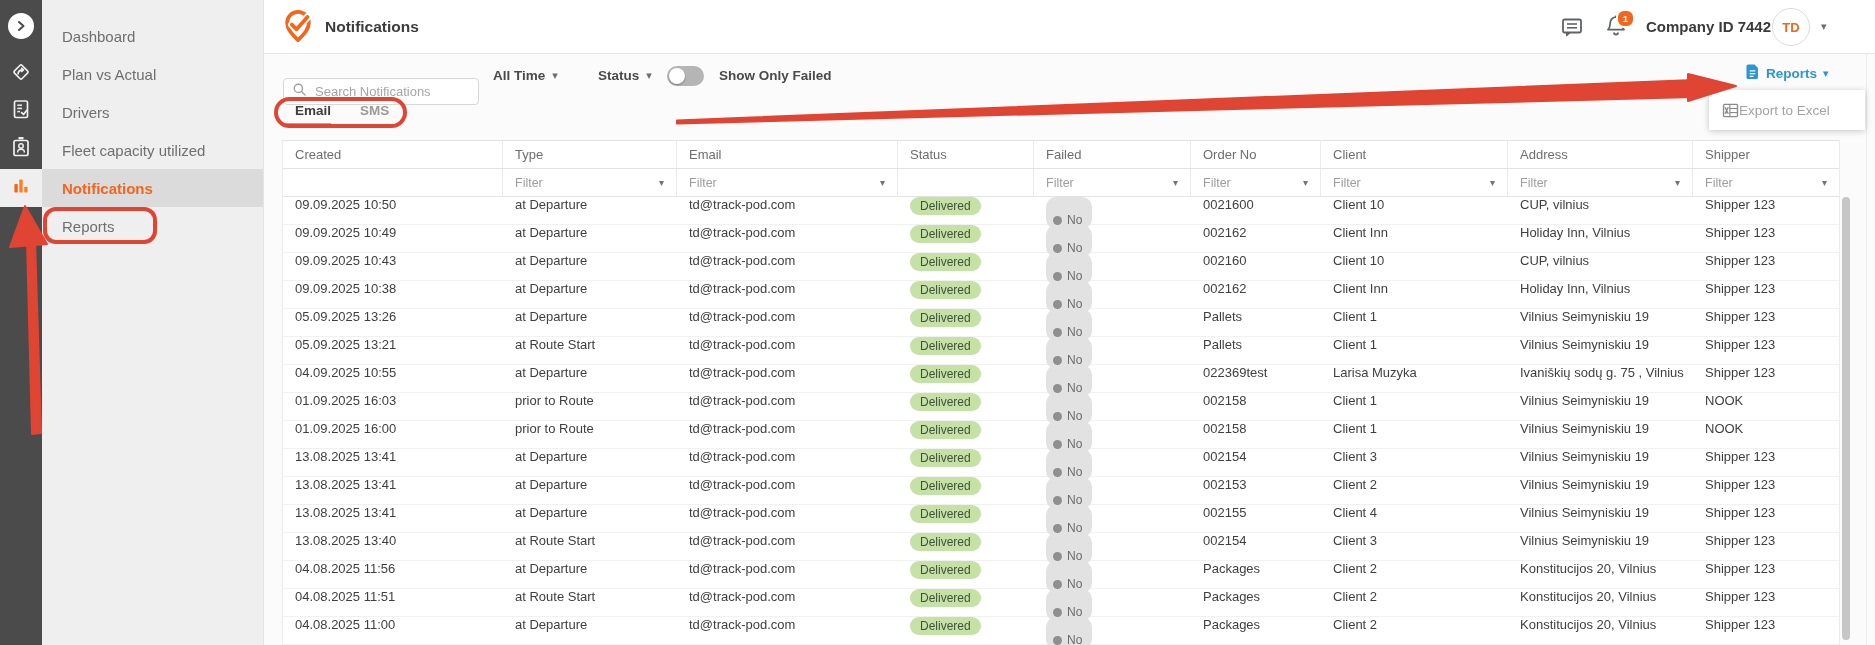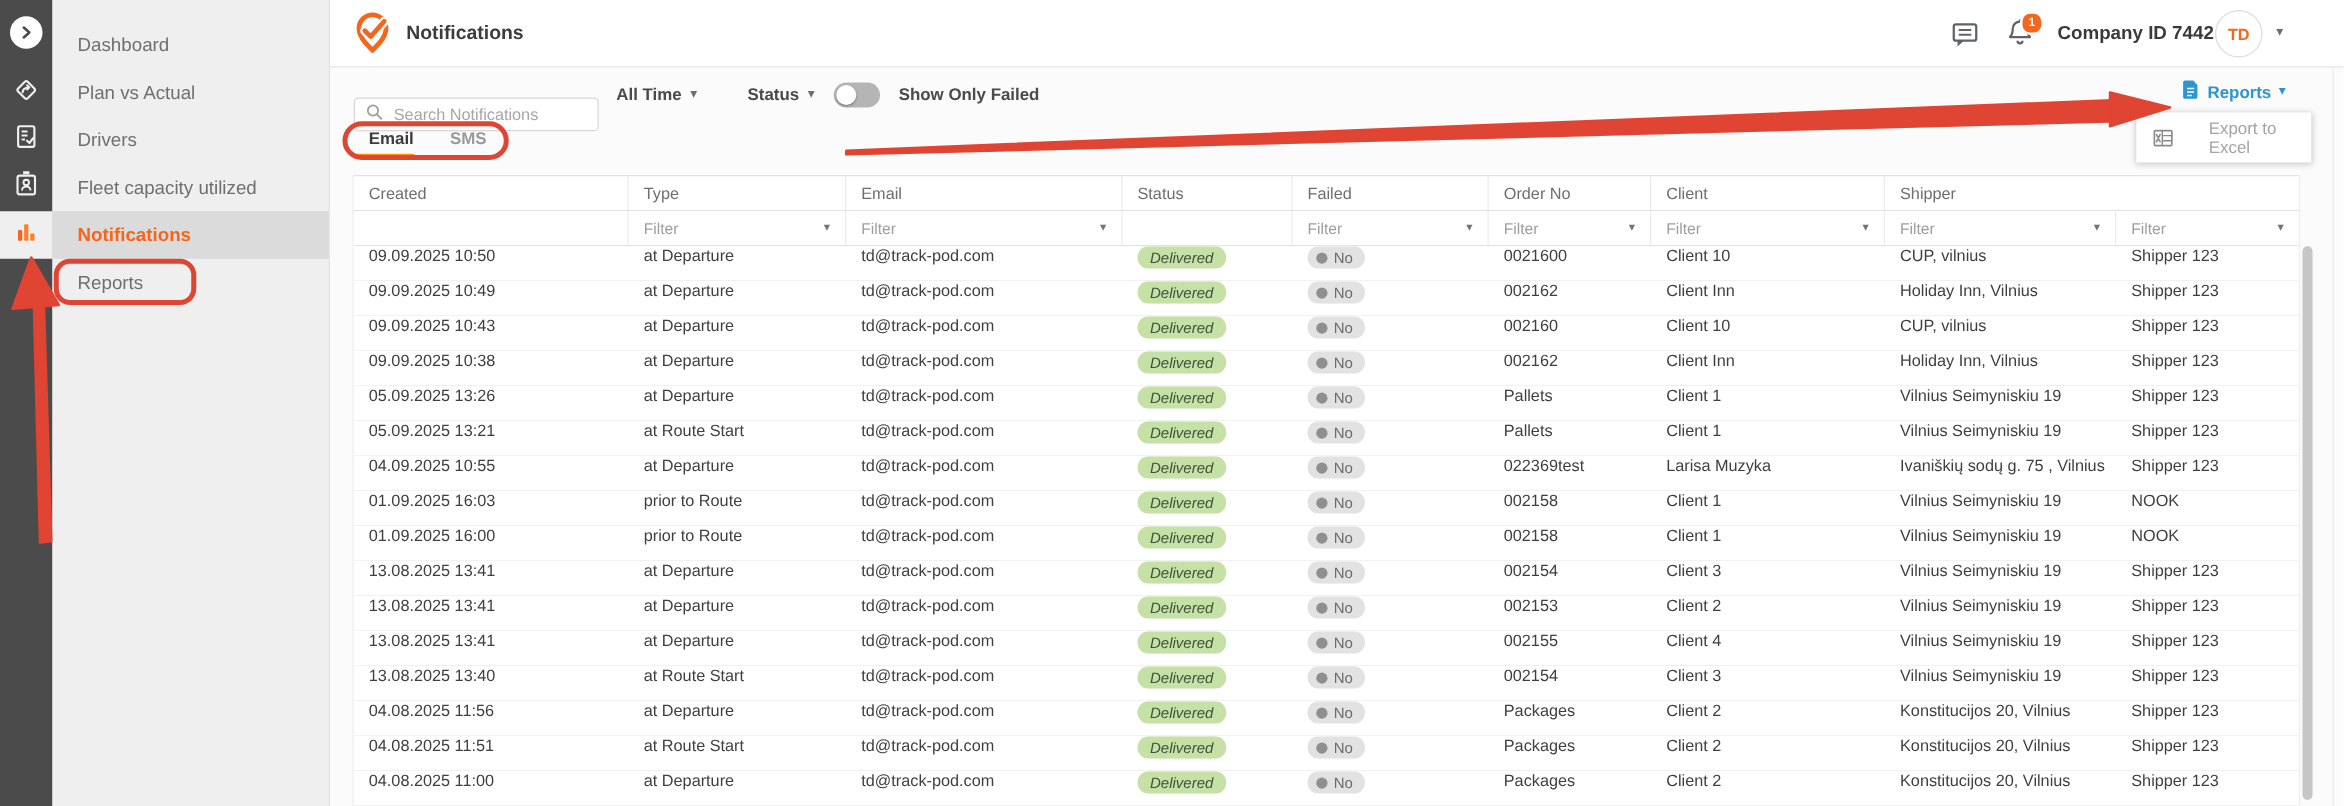--- a/index.html
+++ b/index.html
@@ -35,22 +35,22 @@
   .search-box input{border:none;outline:none;flex:1;font-size:13px;color:#555;background:transparent;font-family:inherit;min-width:0;}
   .search-box input::placeholder{color:#a6a6a6;}
   .drop{position:absolute;top:62px;height:27px;display:flex;align-items:center;gap:7px;font-size:13.5px;font-weight:600;color:#4a4a4a;cursor:pointer;}
   .drop-time{left:230px;} .drop-status{left:335px;}
   .toggle{position:absolute;left:404px;top:66px;width:37px;height:20px;border-radius:10px;background:#b5b5b5;cursor:pointer;}
   .knob{position:absolute;left:2px;top:2px;width:16px;height:16px;border-radius:50%;background:#fff;box-shadow:0 1px 2px rgba(0,0,0,.35);}
   .toggle-label{position:absolute;left:456px;top:62px;height:27px;display:flex;align-items:center;font-size:13.5px;font-weight:600;color:#4a4a4a;}
   .reports-btn{position:absolute;left:1482px;top:60px;height:26px;display:flex;align-items:center;gap:6px;cursor:pointer;
                color:#2b96d2;font-size:13.5px;font-weight:700;}
   .reports-btn .caret{color:#2b96d2;}
-  .export-dd{position:absolute;left:1446px;top:90px;width:140px;height:40px;background:#fff;border-radius:1px;
-             box-shadow:0 1px 6px rgba(0,0,0,.22);z-index:45;display:flex;align-items:center;padding-left:13px;gap:28px;box-sizing:border-box;}
+  .export-dd{position:absolute;left:1446px;top:90px;width:156px;height:40px;background:#fff;border-radius:1px;
+             box-shadow:0 1px 6px rgba(0,0,0,.22);z-index:45;display:flex;align-items:center;padding-left:13px;gap:0;box-sizing:border-box;}
   .export-dd span{font-size:13.5px;color:#a3a3a3;}
   
   .tab{position:absolute;top:98px;height:24px;display:flex;align-items:center;font-size:13.5px;cursor:pointer;}
   .tab-email{left:32px;font-weight:700;color:#3d3d3d;}
   .tab-sms{left:97px;color:#9a9a9a;font-weight:600;}
   .tab-underline{position:absolute;left:20px;top:123px;width:49px;height:4px;border-radius:2px;background:#ff9800;}
   
   .table{position:absolute;left:19px;top:140px;width:1556px;border-left:1px solid #ececec;border-right:1px solid #ececec;box-sizing:content-box;background:#fff;}
   .hrow{display:flex;height:27px;align-items:center;border-top:1px solid #e2e2e2;border-bottom:1px solid #e2e2e2;background:#fff;}
   .frow{display:flex;height:27px;align-items:flex-start;border-bottom:1px solid #e2e2e2;background:#fff;}
@@ -66,23 +66,23 @@
   .hrow>div:nth-of-type(1),.frow>div:nth-of-type(1),.trow>div:nth-of-type(1){width:220px;}
   .hrow>div:nth-of-type(2),.frow>div:nth-of-type(2),.trow>div:nth-of-type(2){width:174px;}
   .hrow>div:nth-of-type(3),.frow>div:nth-of-type(3),.trow>div:nth-of-type(3){width:221px;}
   .hrow>div:nth-of-type(4),.frow>div:nth-of-type(4),.trow>div:nth-of-type(4){width:136px;}
   .hrow>div:nth-of-type(5),.frow>div:nth-of-type(5),.trow>div:nth-of-type(5){width:157px;}
   .hrow>div:nth-of-type(6),.frow>div:nth-of-type(6),.trow>div:nth-of-type(6){width:130px;}
   .hrow>div:nth-of-type(7),.frow>div:nth-of-type(7),.trow>div:nth-of-type(7){width:187px;}
   .hrow>div:nth-of-type(8),.frow>div:nth-of-type(8),.trow>div:nth-of-type(8){width:185px;}
   .hrow>div:nth-of-type(9),.frow>div:nth-of-type(9),.trow>div:nth-of-type(9){width:146px;}
   .pill-green{display:inline-flex;align-items:center;background:#c5e1a5;color:#3f513b;border-radius:10px;
-              padding:2px 10px;font-size:12px;line-height:14px;font-style:italic;}
+              padding:2px 10px;font-size:12px;line-height:14px;}
   .pill-gray{display:inline-flex;align-items:center;background:#e2e2e2;color:#6b6b6b;border-radius:10px;
-             padding:2px 10px 2px 7px;font-size:12px;line-height:14px;gap:5px;}
+             padding:16px 10px 2px 7px;font-size:12px;line-height:14px;gap:5px;}
   .dot{width:9px;height:9px;border-radius:50%;background:#8f8f8f;display:inline-block;}
   .scroll-thumb{position:absolute;left:1579px;top:197px;width:8px;height:443px;border-radius:4px;background:#c6c6c6;cursor:pointer;}
   .win-edge{position:absolute;left:1603px;top:53px;height:592px;width:1px;background:#ececec;}
   
   .anno{position:absolute;border:4px solid #e04432;z-index:55;pointer-events:none;}
   .anno-tabs{left:274px;top:97px;width:133px;height:31px;border-radius:17px;box-sizing:border-box;}
   .anno-sidebar{left:43px;top:207px;width:114px;height:37px;border-radius:13px;box-sizing:border-box;}
   .anno-svg{position:absolute;left:0;top:0;width:1875px;height:645px;z-index:60;pointer-events:none;}
 </style>
 </head>
@@ -268,20 +268,21 @@
           <div>Email</div>
 
           <div>Status</div>
 
           <div>Failed</div>
 
           <div>Order No</div>
 
           <div>Client</div>
 
+          <div>Address</div>
 
           <div>Shipper</div>
         </div>
       <div class="frow">
 
           <div class="empty">
             <span class="ftext"></span>
 
           </div>
 

